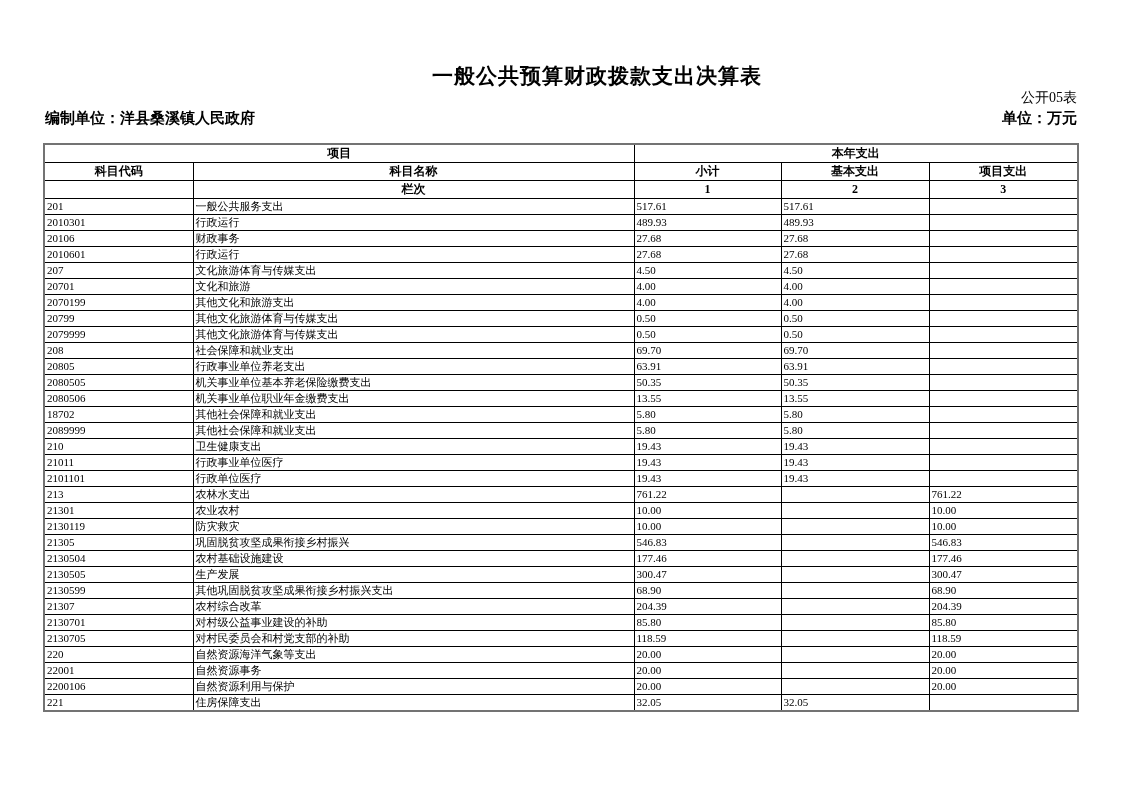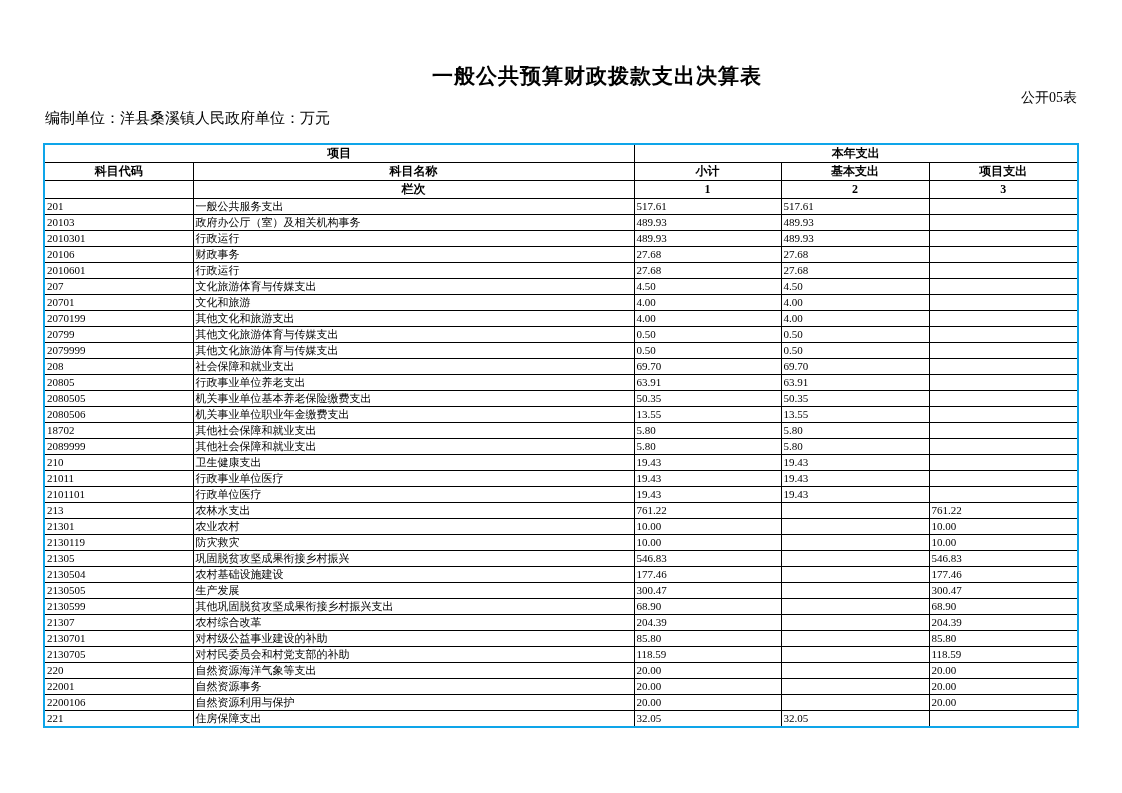--- a/index.html
+++ b/index.html
@@ -29,30 +29,32 @@
     top: 89px;
     right: 45px;
     font-size: 14px;
   }
   .meta-row {
     position: absolute;
     top: 109px;
     left: 45px;
     right: 45px;
     display: flex;
+    justify-content: space-between;
     font-size: 15px;
+    font-weight: bold;
   }
   table.budget-table {
     position: absolute;
     left: 43px;
     top: 143px;
     width: 1034px;
     border-collapse: collapse;
     table-layout: fixed;
-    border: 2px solid #0ea5e9;
+    border: 2px solid #737373;
   }
   table.budget-table th,
   table.budget-table td {
     border: 1px solid #000;
     padding: 0 2px;
     overflow: hidden;
     white-space: nowrap;
     vertical-align: middle;
   }
   table.budget-table thead th {
@@ -114,27 +116,20 @@
     </thead>
     <tbody>
         <tr>
           <td>201</td>
           <td>一般公共服务支出</td>
           <td>517.61</td>
           <td>517.61</td>
           <td></td>
         </tr>
         <tr>
-          <td>20103</td>
-          <td>政府办公厅（室）及相关机构事务</td>
-          <td>489.93</td>
-          <td>489.93</td>
-          <td></td>
-        </tr>
-        <tr>
           <td>2010301</td>
           <td>行政运行</td>
           <td>489.93</td>
           <td>489.93</td>
           <td></td>
         </tr>
         <tr>
           <td>20106</td>
           <td>财政事务</td>
           <td>27.68</td>

